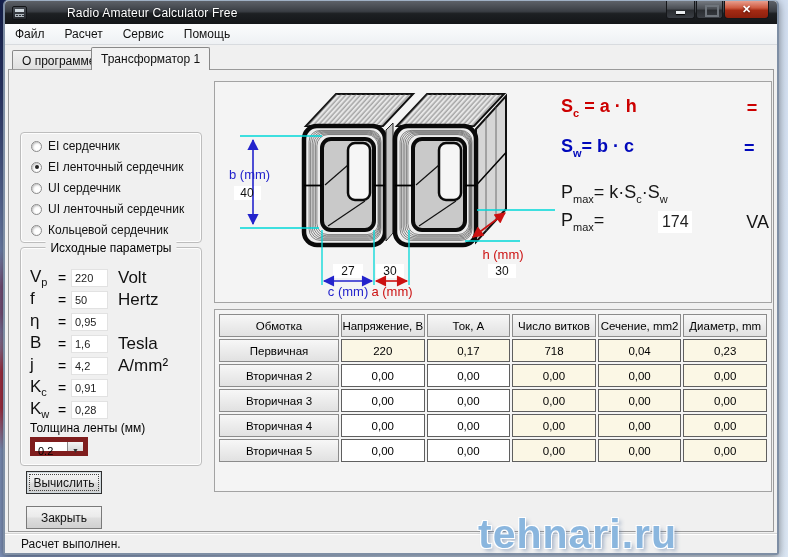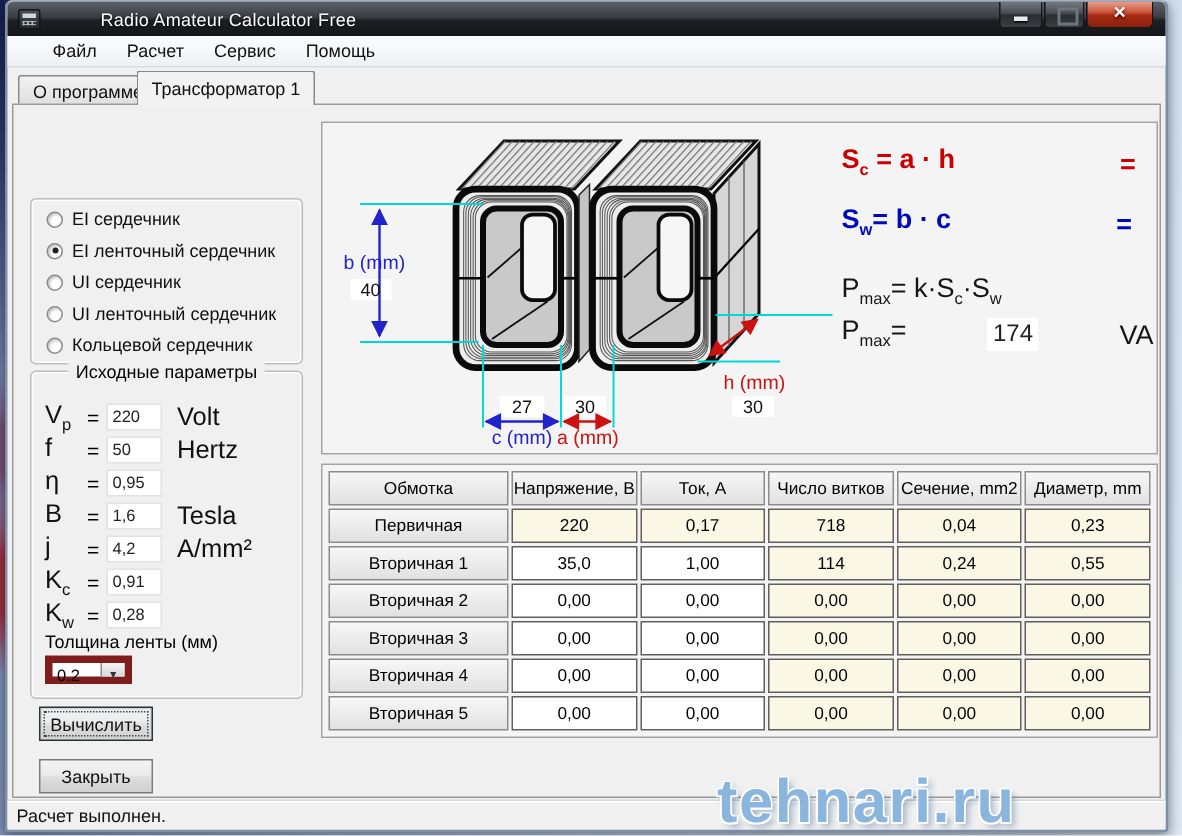--- a/index.html
+++ b/index.html
@@ -39,21 +39,21 @@
     background:#e8ecef; box-shadow:0 1px 1px #000; }
   .wbtn.max::after { content:""; position:absolute; left:8px; top:4px; width:10px; height:8px;
     border:2px solid #6f757c; }
   .wbtn.close { width:45px; border-radius:0 0 4px 4px;
     background:linear-gradient(#e89e8d 0%, #cf5b41 40%, #a52b14 55%, #8c1f0d 100%);
     color:#fff; font-size:11px; font-weight:bold; text-align:center; line-height:17px;
     text-shadow:0 1px 2px #4d0c02; }
 
   .menubar { position:absolute; left:0; top:23px; right:0; height:21px;
     background:linear-gradient(#fbfcfd,#eef1f4); border-bottom:1px solid #d8dbdf;
-    display:flex; align-items:center; padding-left:20px; }
+    display:flex; align-items:center; padding-left:0; }
   .menu-item { font-size:12px; color:#111; padding:3px 10px; }
 
   
   .tabstrip { position:absolute; left:0; top:44px; right:0; height:24px; padding-left:7px; }
   .tab { position:absolute; font-size:12px; padding:0 9px; line-height:20px;
     border:1px solid #898989; border-bottom:none; border-radius:2px 2px 0 0; color:#111; }
   .tab.inactive { left:7px; top:5px; height:20px; background:linear-gradient(#f2f2f2,#dfdfdf); z-index:1; }
   .tab.active { left:86px; top:2px; height:23px; background:#f2f2f2; z-index:3; line-height:22px; }
 
   .page { position:absolute; left:3px; top:68px; right:3px; height:463px;
@@ -122,21 +122,21 @@
     overflow:hidden; white-space:nowrap; }
   .grid th, .grid td.rowhdr { background:linear-gradient(#f7f7f7,#e1e1e1); border:1px solid #8b8b8b; }
   .grid td { border:1px solid #5f5f5f; }
   td.cream { background:#FBF7E5; }
   td.white { background:#ffffff; }
   col.c-name { width:120px; }
 
   
   .statusbar { position:absolute; left:0; right:0; bottom:0; height:20px; background:#F0F0F0;
     border-top:1px solid #d5d5d5; box-shadow:inset 0 1px 0 #fff; font-size:12px;
-    display:flex; align-items:center; padding-left:6px; color:#111; }
+    display:flex; align-items:center; padding-left:16px; color:#111; }
   .watermark { position:absolute; left:478px; top:511px; z-index:40; font-size:41px; font-weight:bold;
     letter-spacing:1px; color:rgba(122,172,218,.88);
     text-shadow:1px 1px 0 #fff,-1px -1px 0 #fff,1px -1px 0 #fff,-1px 1px 0 #fff,3px 3px 4px rgba(70,105,150,.45); }
 </style>
 </head>
 <body>
 
 <div class="screen">
   <div class="window">
 
@@ -364,28 +364,20 @@
           </tr>
           <tr>
             <td class="rowhdr">Первичная</td>
             <td class="cream">220</td>
             <td class="cream">0,17</td>
             <td class="cream">718</td>
             <td class="cream">0,04</td>
             <td class="cream">0,23</td>
           </tr>
           <tr>
-            <td class="rowhdr">Вторичная 1</td>
-            <td class="white">35,0</td>
-            <td class="white">1,00</td>
-            <td class="cream">114</td>
-            <td class="cream">0,24</td>
-            <td class="cream">0,55</td>
-          </tr>
-          <tr>
             <td class="rowhdr">Вторичная 2</td>
             <td class="white">0,00</td>
             <td class="white">0,00</td>
             <td class="cream">0,00</td>
             <td class="cream">0,00</td>
             <td class="cream">0,00</td>
           </tr>
           <tr>
             <td class="rowhdr">Вторичная 3</td>
             <td class="white">0,00</td>

